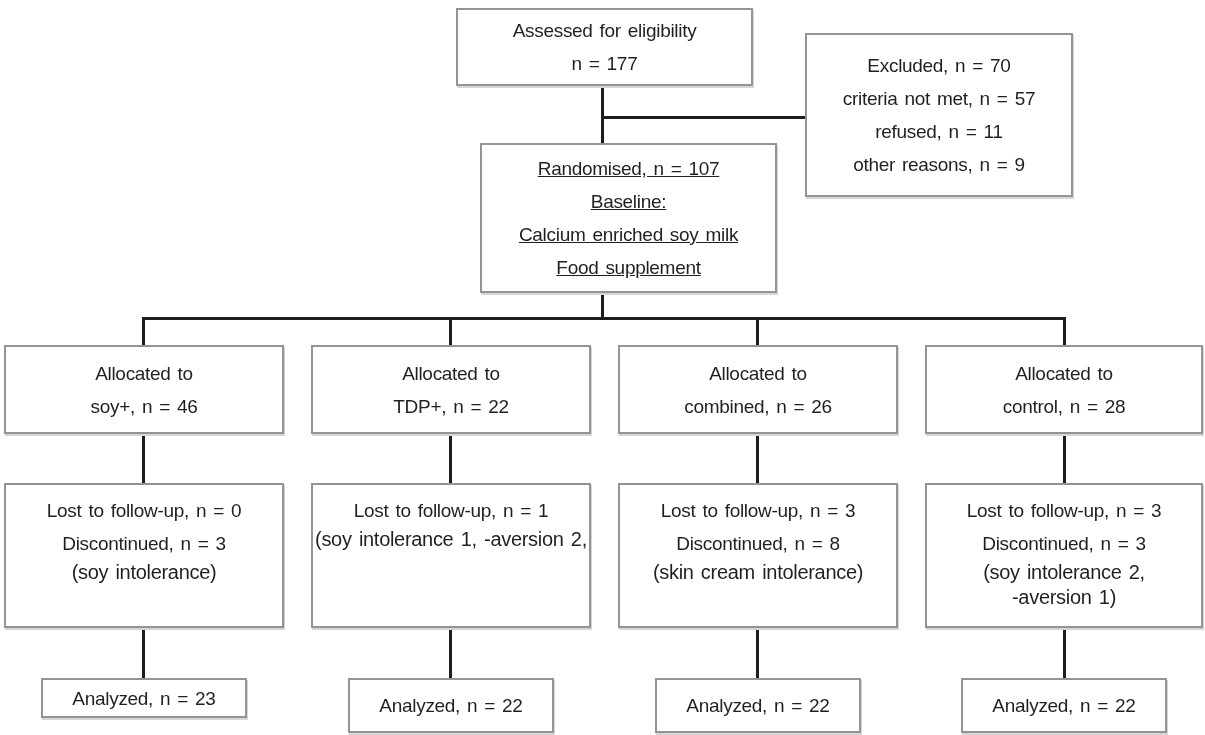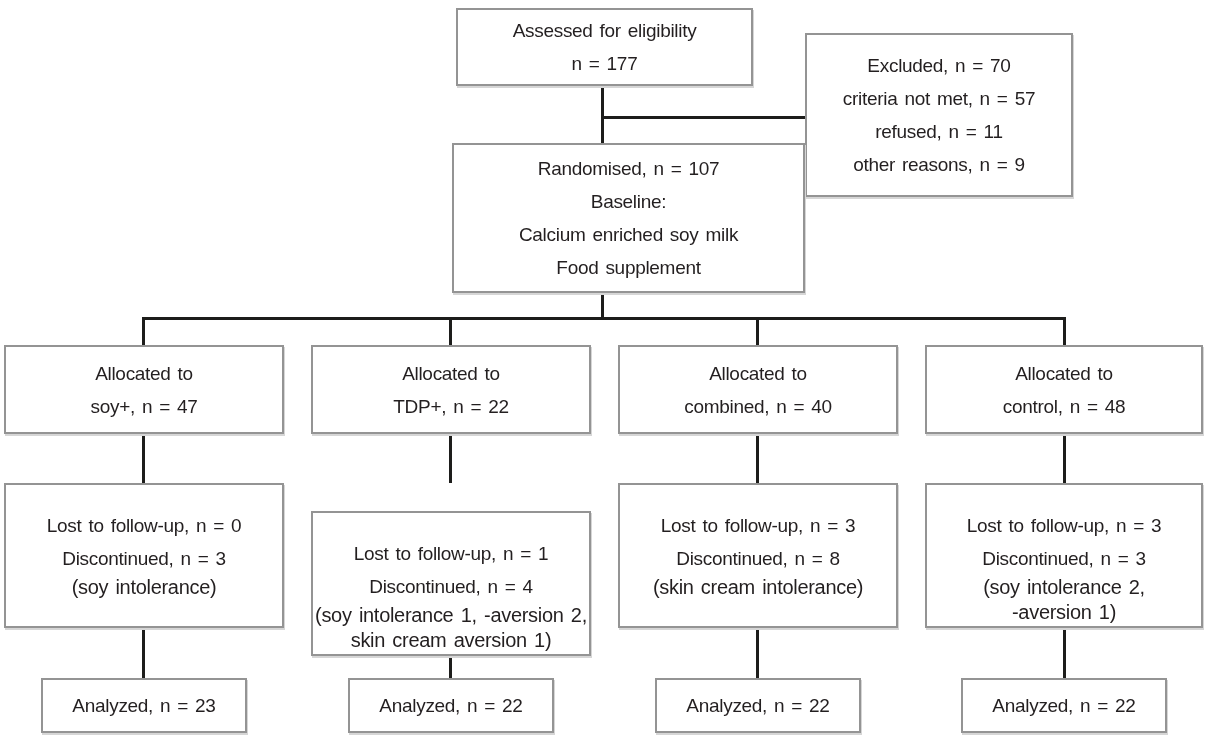--- a/index.html
+++ b/index.html
@@ -27,21 +27,21 @@
     font-size:19px;
     line-height:33px;
     letter-spacing:-0.3px;
     word-spacing:2px;
     white-space:nowrap;
   }
   .ln.small{
     font-size:20px;
     line-height:25px;
   }
-  .box.topalign{justify-content:flex-start;padding-top:24px;}
+  .box.topalign{justify-content:flex-start;padding-top:9px;}
   .line{
     position:absolute;
     background:#1d1d1b;
   }
 </style>
 </head>
 <body>
 
 <div class="canvas">
 
@@ -70,72 +70,70 @@
     <div class="ln">n = 177</div>
   </div>
 
   <div class="box" style="left:805px;top:33px;width:268px;height:164px;">
     <div class="ln">Excluded,  n = 70</div>
     <div class="ln">criteria not met,  n = 57</div>
     <div class="ln">refused,  n = 11</div>
     <div class="ln">other reasons, n = 9</div>
   </div>
 
-  <div class="box" style="left:452px;top:143px;width:353px;height:150px;">
+  <div class="box" style="left:480px;top:143px;width:297px;height:150px;text-decoration:underline;">
     <div class="ln">Randomised, n = 107</div>
     <div class="ln">Baseline:</div>
     <div class="ln">Calcium enriched soy milk</div>
     <div class="ln">Food supplement</div>
   </div>
 
   <div class="box" style="left:4px;top:345px;width:280px;height:89px;">
     <div class="ln">Allocated to</div>
-    <div class="ln">soy+,  n = 47</div>
+    <div class="ln">soy+,  n = 46</div>
   </div>
   <div class="box topalign" style="left:4px;top:483px;width:280px;height:145px;">
     <div class="ln">Lost  to  follow-up,  n = 0</div>
     <div class="ln">Discontinued,  n = 3</div>
     <div class="ln small">(soy intolerance)</div>
     <div class="ln small"></div>
   </div>
-  <div class="box" style="left:41px;top:678px;width:206px;height:55px;">
+  <div class="box" style="left:41px;top:678px;width:206px;height:40px;">
     <div class="ln">Analyzed,  n = 23</div>
   </div>
 
   <div class="box" style="left:311px;top:345px;width:280px;height:89px;">
     <div class="ln">Allocated to</div>
     <div class="ln">TDP+,  n = 22</div>
   </div>
-  <div class="box topalign" style="left:311px;top:483px;width:280px;height:145px;margin-top:28px;">
+  <div class="box topalign" style="left:311px;top:483px;width:280px;height:145px;">
     <div class="ln">Lost  to  follow-up,  n = 1</div>
-    <div class="ln">Discontinued,  n = 4</div>
     <div class="ln small">(soy intolerance 1, -aversion 2,</div>
-    <div class="ln small">skin cream aversion 1)</div>
   </div>
   <div class="box" style="left:348px;top:678px;width:206px;height:55px;">
     <div class="ln">Analyzed,  n = 22</div>
   </div>
 
   <div class="box" style="left:618px;top:345px;width:280px;height:89px;">
     <div class="ln">Allocated to</div>
-    <div class="ln">combined,  n = 40</div>
+    <div class="ln">combined,  n = 26</div>
   </div>
   <div class="box topalign" style="left:618px;top:483px;width:280px;height:145px;">
     <div class="ln">Lost  to  follow-up,  n = 3</div>
     <div class="ln">Discontinued,  n = 8</div>
     <div class="ln small">(skin cream intolerance)</div>
     <div class="ln small"></div>
   </div>
   <div class="box" style="left:655px;top:678px;width:206px;height:55px;">
     <div class="ln">Analyzed,  n = 22</div>
   </div>
 
   <div class="box" style="left:925px;top:345px;width:278px;height:89px;">
     <div class="ln">Allocated to</div>
-    <div class="ln">control,  n = 48</div>
+    <div class="ln">control,  n = 28</div>
   </div>
   <div class="box topalign" style="left:925px;top:483px;width:278px;height:145px;">
     <div class="ln">Lost  to  follow-up,  n = 3</div>
     <div class="ln">Discontinued,  n = 3</div>
     <div class="ln small">(soy intolerance 2,</div>
     <div class="ln small">-aversion 1)</div>
   </div>
   <div class="box" style="left:961px;top:678px;width:206px;height:55px;">
     <div class="ln">Analyzed,  n = 22</div>
   </div>

